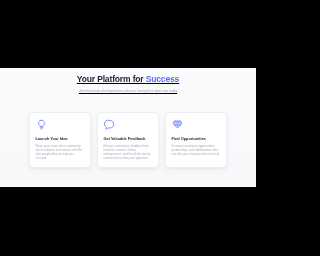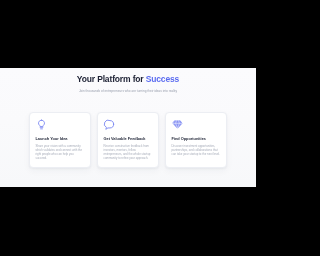--- a/index.html
+++ b/index.html
@@ -12,20 +12,21 @@
   #viewport { position:relative; width:256px; height:256px; }
 
   .letterbox { position:absolute; left:0; width:256px; background:#000000; }
   .letterbox.top { top:0; height:68px; }
   .letterbox.bottom { top:187px; height:69px; }
 
   #page {
     position:absolute; left:0; top:68px; width:256px; height:119px;
     background:linear-gradient(180deg,#fbfbfd 0%, #fafafc 45%, #f7f8fa 100%);
     overflow:hidden;
+    text-decoration:underline;
   }
 
   .hero { padding-top:6px; text-align:center; }
   .headline {
     font-size:8.5px; line-height:10px; font-weight:700;
     color:#1c2033; letter-spacing:-0.15px; white-space:nowrap;
   }
   .headline .accent { color:#5b6cf0; }
   .subtitle {
     margin-top:4.5px; font-size:3.1px; line-height:4px;

